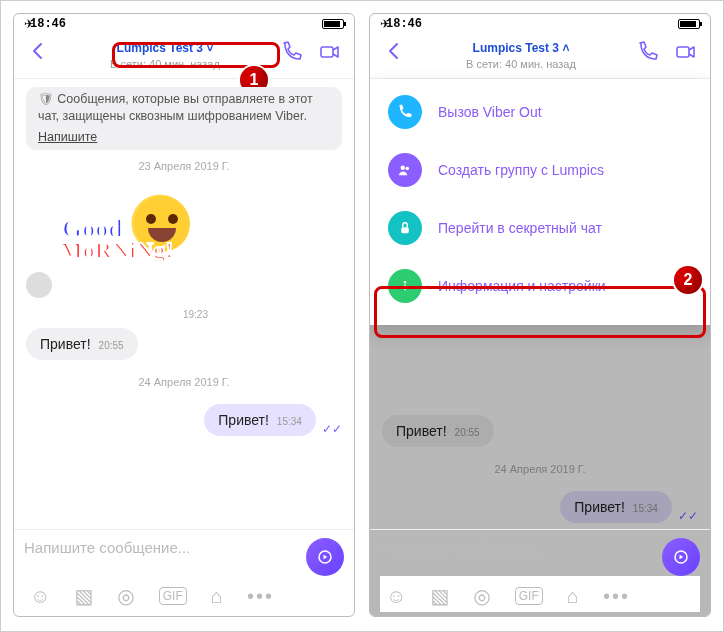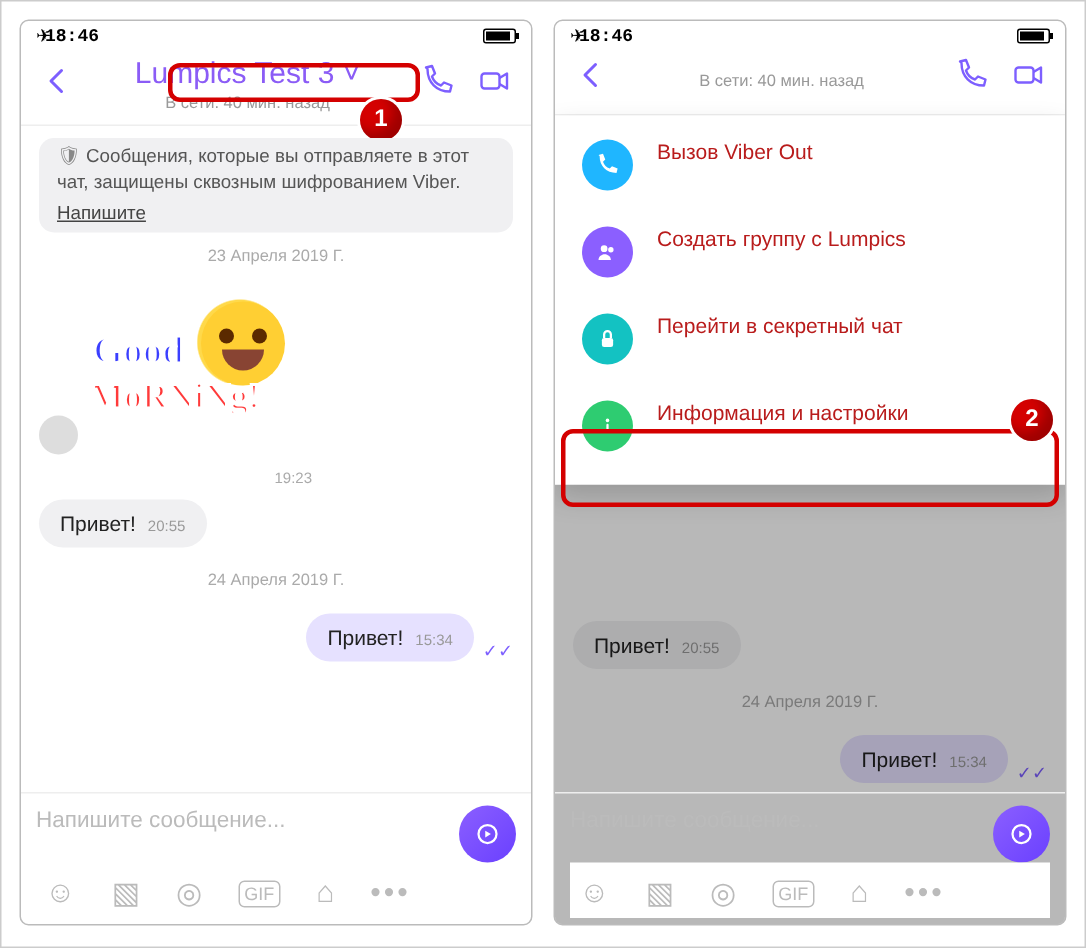--- a/index.html
+++ b/index.html
@@ -47,21 +47,21 @@
 
   .chat-header {
     display: flex;
     align-items: center;
     padding: 4px 12px 8px 12px;
     gap: 8px;
     border-bottom: 1px solid #eee;
   }
   .back-arrow { color:#7d5fff; font-size:22px; }
   .head-center { flex:1; text-align:center; }
-  .head-title { font-weight:400; font-size:20px; color:#8b5cf6; }
+  .head-title { font-weight:700; font-size:12px; color:#1d4ed8; }
   .head-sub { font-size:11px; color:#999; margin-top:2px; }
   .head-icons { display:flex; gap:14px; color:#7d5fff; font-size:20px; }
   .icon-svg { width:24px; height:24px; }
 
   .highlight-red {
     position:absolute; border:3px solid #d40000; border-radius:8px;
     pointer-events:none;
   }
   .badge {
     width:28px; height:28px; border-radius:50%;
@@ -91,21 +91,21 @@
     width:150px; height:110px; position:relative;
   }
   .sticker-good {
     width:150px; height:110px;
     background: radial-gradient(circle at 68% 32%, #ffd94a 0 28px, transparent 29px);
     position:relative;
   }
   .good-text { position:absolute; left:4px; top:30px; font-family:"Comic Sans MS",cursive; font-weight:900;
     font-size:26px; color:#3b3fff; -webkit-text-stroke:2px #fff; line-height:.85;
     text-shadow: -1px 0 #fff,1px 0 #fff,0 -1px #fff,0 1px #fff; }
-  .morning-text { position:absolute; left:2px; top:62px; font-family:"Comic Sans MS",cursive; font-weight:900;
+  .morning-text { position:absolute; left:2px; top:52px; font-family:"Comic Sans MS",cursive; font-weight:900;
     font-size:24px; color:#ff3a3a; -webkit-text-stroke:2px #fff; line-height:.85;text-align:right; }
   .sun-face { position:absolute; right:18px; top:8px; width:56px; height:56px; border-radius:50%; background:#ffcf33; }
   .sun-face::before, .sun-face::after { content:""; position:absolute; width:10px; height:10px; border-radius:50%; background:#5b2a00; top:18px; }
   .sun-face::before{ left:12px;} .sun-face::after{ right:12px;}
   .sun-mouth { position:absolute; left:14px; top:32px; width:28px; height:14px; border-radius:0 0 20px 20px; background:#843; }
 
   .time-small { font-size:10px; color:#aaa; margin:0 4px; align-self:flex-end;}
   .bubble {
     background:#f0f0f2; border-radius:18px; padding:8px 14px; font-size:14px; color:#222;
     display:flex; align-items:baseline; gap:8px; max-width: 220px;
@@ -129,22 +129,22 @@
   }
   .tool-row { display:flex; gap:24px; padding:8px 6px 4px 6px; color:#bbb; font-size:20px; align-items:center;}
   .tool-row .dots { letter-spacing:2px; }
 
   
   .dropdown {
     background:#fff; padding:4px 0 10px 0;
     box-shadow: 0 8px 18px rgba(0,0,0,.18);
   }
   .dd-item {
-    display:flex; gap:16px;
-    padding:12px 18px; font-size:14px; color:#b91c1c;
+    display:flex; align-items:center; gap:16px;
+    padding:12px 18px; font-size:14px; color:#8b5cf6;
   }
   .dd-icon {
     width:34px; height:34px; border-radius:50%;
     display:flex; align-items:center; justify-content:center; color:#fff; flex-shrink:0;
   }
   .dd-blue  { background:#1fb6ff; }
   .dd-purple{ background:#8b5fff; }
   .dd-teal  { background:#13c2c2; }
   .dd-green { background:#2ecc71; }
 
@@ -289,20 +289,24 @@
         </div>
     </div>
 
     <div class="chat-header">
       <span class="back-arrow">
         <svg class="icon-svg" viewBox="0 0 24 24" fill="none">
             <path d="M15 5l-7 7 7 7" stroke="#7d5fff" stroke-width="2" stroke-linecap="round" stroke-linejoin="round"></path>
           </svg>
       </span>
       <div class="head-center">
+        <span class="head-title">
+          <span>Lumpics Test 3</span>
+          <span>˄</span>
+        </span>
         <div class="head-sub">В сети: 40 мин. назад</div>
       </div>
       <div class="head-icons">
         <span>
           <svg class="icon-svg phone-icon" viewBox="0 0 24 24" fill="none">
               <path d="M5 4c0 9 6 15 15 15l1-4-5-2-2 2c-3-1-5-3-6-6l2-2-2-5-4 1z" stroke-width="1.6" stroke-linejoin="round"></path>
             </svg>
         </span>
         <span>
           <svg class="icon-svg video-icon" viewBox="0 0 24 24" fill="none">

